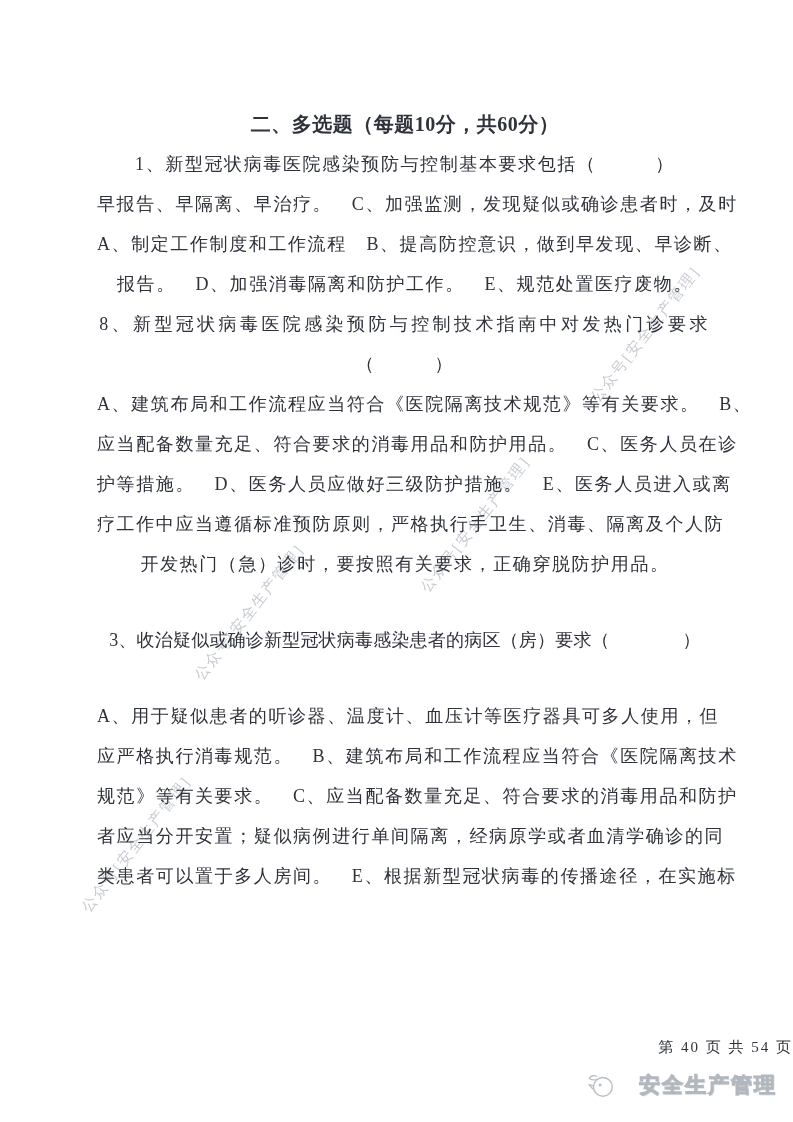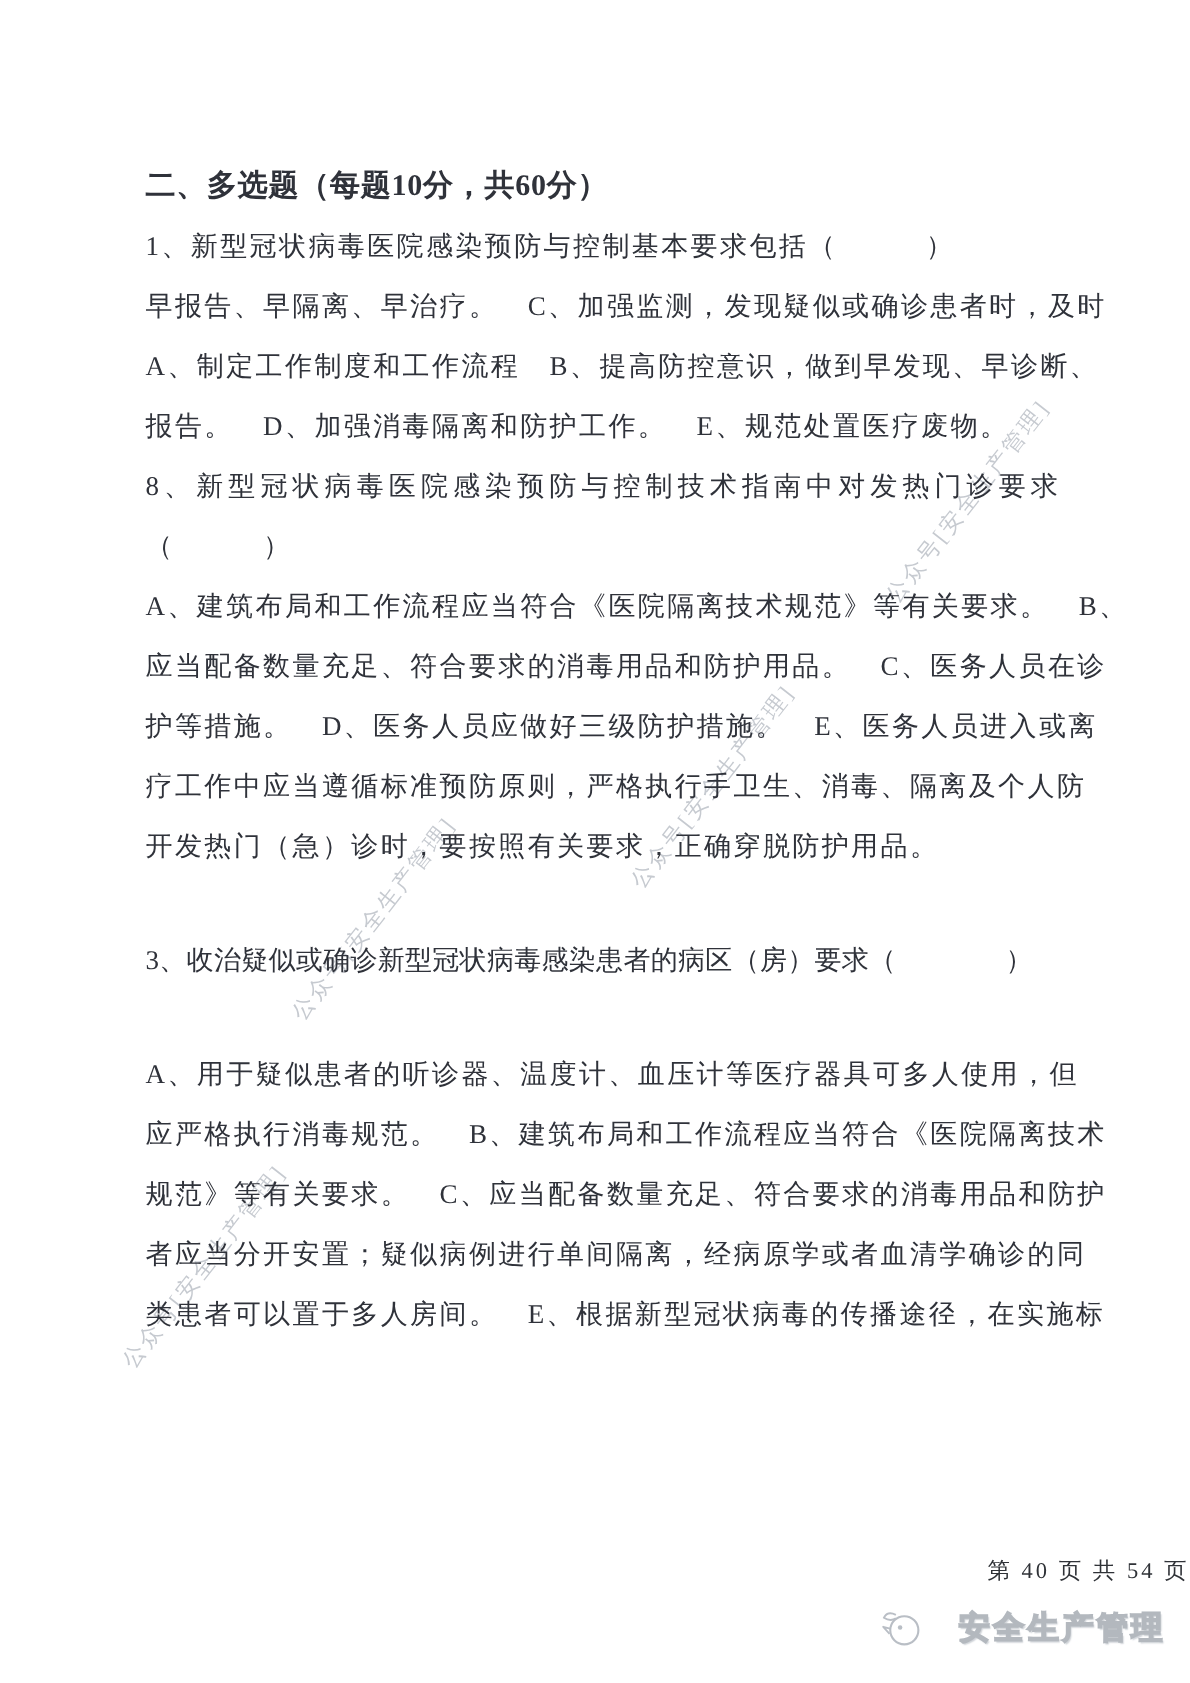--- a/index.html
+++ b/index.html
@@ -8,20 +8,21 @@
     background: #ffffff;
     position: relative;
     overflow: hidden;
     font-family: "Liberation Serif", "DejaVu Serif", serif;
   }
   .doc {
     position: absolute;
     left: 97px; top: 104px;
     width: 616px;
     color: #2f323a;
+    text-align: center;
   }
   .heading {
     font-weight: bold;
     font-size: 20px;
     height: 40px; line-height: 40px;
     letter-spacing: 0.5px;
     white-space: nowrap;
   }
   .line {
     font-size: 18px;

